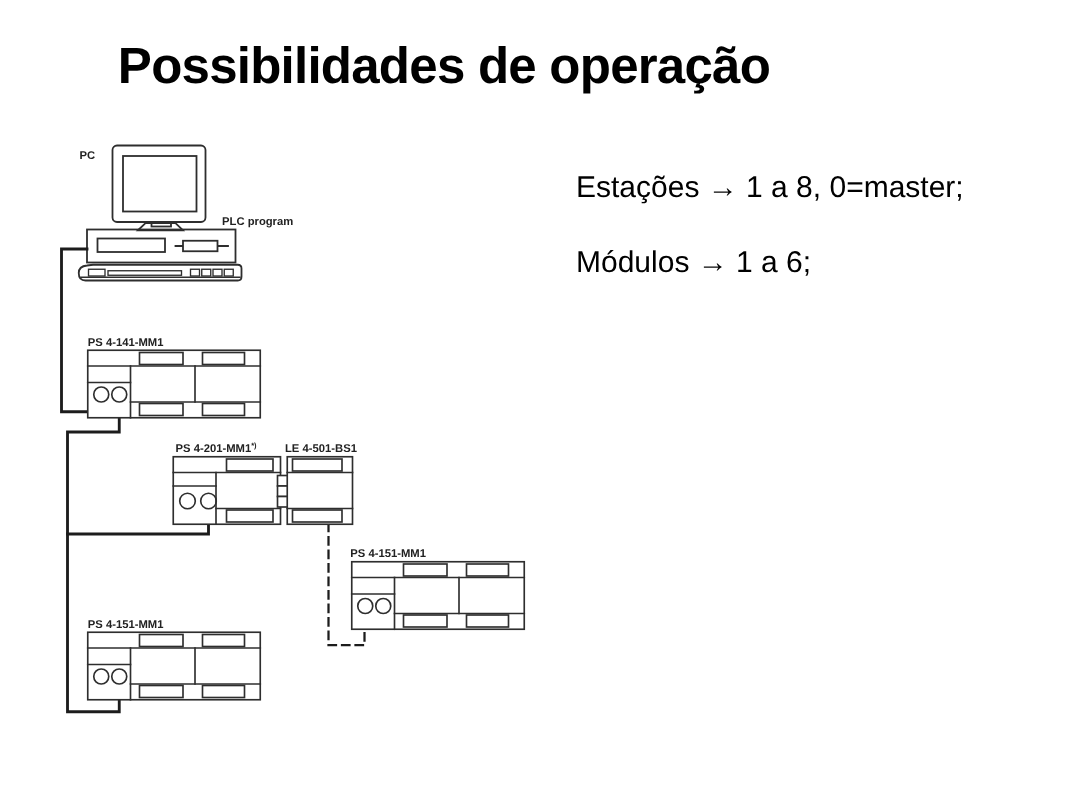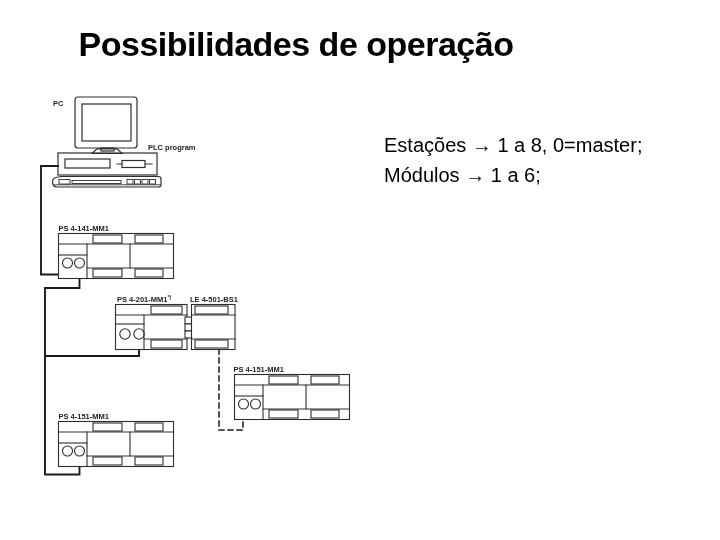--- a/index.html
+++ b/index.html
@@ -9,21 +9,21 @@
   }
   .title{
     position:absolute;top:27px;left:0;width:592px;
     text-align:center;font-size:34px;font-weight:bold;color:#000;
     letter-spacing:-0.5px;line-height:1.05;
   }
   .note{
     position:absolute;left:384px;font-size:20px;color:#000;line-height:1.1;
     white-space:nowrap;
   }
-  .note.n1{top:134px;}
+  .note.n1{top:114px;}
   .note.n2{top:164px;}
   svg.diagram{position:absolute;left:0;top:0;width:720px;height:540px;}
   svg .lbl{font-family:"Liberation Sans",sans-serif;font-size:7.5px;font-weight:bold;fill:#222;}
 </style>
 </head>
 <body>
 
 <div class="title">Possibilidades de operação</div>
 <div class="note n1">Estações → 1 a 8, 0=master;</div>
 <div class="note n2">Módulos → 1 a 6;</div>

